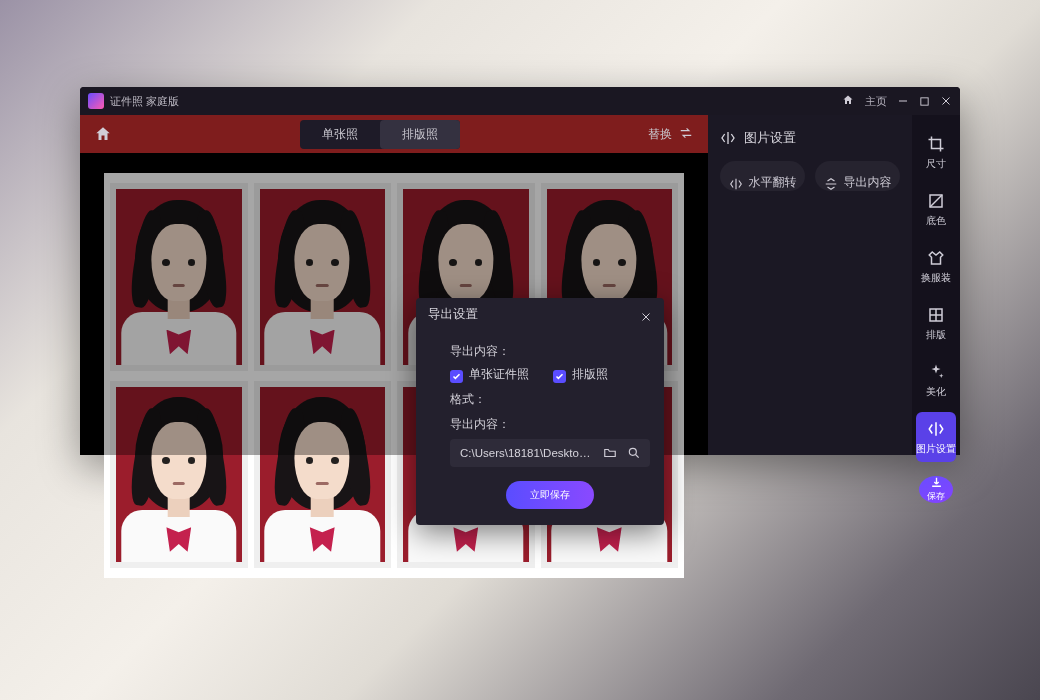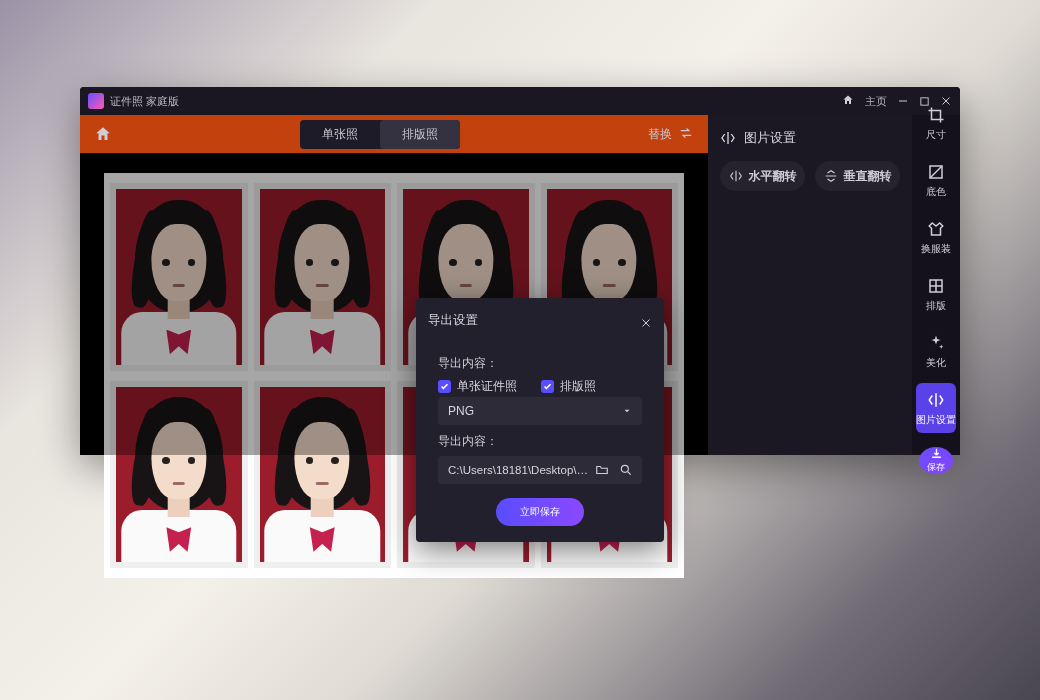--- a/index.html
+++ b/index.html
@@ -26,21 +26,21 @@
   .titlebar .spacer { flex:1; }
   .titlebar .ctrl { display:flex; align-items:center; gap:10px; color:#b8b5c0; }
   .titlebar .ctrl span, .titlebar .ctrl svg { cursor:default; }
 
   
   .body { flex:1; display:flex; min-height:0; }
 
   
   .maincol { flex:1; display:flex; flex-direction:column; min-width:0; }
   .toolbar {
-    height:38px; display:flex; align-items:center; padding:0 14px; background:#c2410c;
+    height:38px; display:flex; align-items:center; padding:0 14px; background:#7f1d1d;
   }
   .home-btn svg { fill:#d0cdd6; }
   .seg { display:flex; margin:0 auto; background:#1e1b28; border-radius:4px; font-size:12px; }
   .seg div { padding:6px 22px; color:#cac8d0; cursor:pointer; border-radius:4px; }
   .seg .active { background:#343140; }
   .replace { display:flex; align-items:flex-start; gap:6px; color:#c8c6cc; font-size:12px; cursor:pointer; }
 
   .canvas-area {
     flex:1; background:#000; padding:20px 14px; display:flex; justify-content:center; align-items:flex-start;
     min-height:0; position:relative;
@@ -69,25 +69,25 @@
   .strand.l{ left:15%; transform:rotate(9deg); }
   .strand.r{ right:15%; transform:rotate(-9deg); }
 
   
   .dim { position:absolute; inset:0; background:rgba(0,0,0,.35); }
   .modal {
     position:absolute; left:336px; top:145px; width:248px;
     background:#23202d; border-radius:4px; color:#d6d4dc; font-size:12px;
     box-shadow:0 8px 30px rgba(0,0,0,.5);
   }
-  .modal-head{ display:flex; align-items:flex-end; justify-content:space-between; padding:14px 12px; font-size:12.5px; }
-  .modal-body{ padding:4px 22px 16px; }
+  .modal-head{ display:flex; align-items:flex-end; justify-content:space-between; padding:8px 12px; font-size:12.5px; }
+  .modal-body{ padding:4px 14px 16px;margin-left:20px; }
   .m-label{ margin:8px 0 6px; color:#d0ced6; }
   .m-row{ display:flex; gap:24px; align-items:center; }
-  .chk{ display:flex; align-items:center; gap:6px; }
+  .chk{ display:flex; align-items:flex-end; gap:6px; }
   .chk .box{ width:13px; height:13px; border-radius:3px; background:#5a4dff; display:flex; align-items:center; justify-content:center; }
   .chk .box svg{ width:9px; height:9px; }
   .select{
     margin-top:2px; height:28px; background:#2e2b39; border-radius:4px;
     display:flex; align-items:center; justify-content:space-between; padding:0 10px; font-size:12px; cursor:pointer;
   }
   .pathbox{
     margin-top:2px; height:28px; background:#2e2b39; border-radius:4px;
     display:flex; align-items:center; padding:0 6px 0 10px; font-size:11.5px; gap:4px;
   }
@@ -100,25 +100,25 @@
     display:block; margin:14px auto 0; padding:7px 24px; border-radius:16px;
     background:linear-gradient(90deg,#5a4dff,#8a49ff); color:#fff; font-size:10px; cursor:pointer; border:0;
   }
 
   
   .rightpanel{ width:204px; background:#1b1824; padding:14px 12px; display:flex; flex-direction:column; gap:14px; }
   .panel-head{ display:flex; align-items:center; gap:8px; color:#d6d4dc; font-size:13px; }
   .flip-row{ display:flex; gap:10px; }
   .pill{
     flex:1; height:30px; border-radius:16px; background:#26232f;
-    display:flex; align-items:center; justify-content:center; gap:6px; font-size:12px; color:#cfccd6; cursor:pointer;font-weight:bold;
-  }
-
-  
-  .rail{ width:48px; background:#14111c; display:flex; flex-direction:column; align-items:center; padding:12px 0 10px; gap:7px;justify-content:center; }
+    display:flex; align-items:flex-end; justify-content:center; gap:6px; font-size:12px; color:#cfccd6; cursor:pointer;
+  }
+
+  
+  .rail{ width:48px; background:#14111c; display:flex; flex-direction:column; align-items:center; padding:12px 0 10px; gap:7px; }
   .rail .tool{
     width:40px; padding:8px 0 6px; display:flex; flex-direction:column; align-items:center; gap:4px;
     color:#cfcdd7; font-size:10px; border-radius:6px; cursor:pointer;
   }
   .rail .tool.active{ background:#5a41e8; color:#fff; }
   .rail .spacer{ flex:1; }
   .rail .save-fab{
     width:34px; height:34px; border-radius:50%;
     background:linear-gradient(160deg,#6a4dff,#8443ff); display:flex; flex-direction:column;
     align-items:center; justify-content:center; color:#fff; font-size:9px; cursor:pointer; gap:1px;
@@ -317,26 +317,21 @@
               <label class="chk">
                 <span class="box">
                     <svg viewBox="0 0 24 24">
                       <path fill="none" stroke="#fff" stroke-width="4" d="M4 12l5 5L20 6"></path>
                     </svg>
                   </span>
                 <span>排版照</span>
               </label>
             </div>
 
-            <div class="select">
-              <span>PNG</span>
-              <svg width="10" height="10" viewBox="0 0 24 24">
-                  <path fill="#cfccd6" d="M6 9l6 6 6-6z"></path>
-                </svg>
-            </div>
+            <div class="m-label">格式：</div>
 
             <div class="m-label">导出内容：</div>
             <div class="pathbox">
               <input value="C:\Users\18181\Desktop\GiliSoft ID" style="">
               <span class="iconbtn">
                 <svg width="14" height="14" viewBox="0 0 24 24">
                     <path fill="none" stroke="#cfccd6" stroke-width="2" d="M3 6h6l2 3h10v9H3z"></path>
                   </svg>
               </span>
               <span class="iconbtn">
@@ -364,21 +359,21 @@
         <div class="pill">
           <svg width="14" height="14" viewBox="0 0 24 24">
               <path fill="none" stroke="#cfccd6" stroke-width="2" d="M12 3v18M7 6l-4 6 4 6M17 6l4 6-4 6"></path>
             </svg>
           <span>水平翻转</span>
         </div>
         <div class="pill">
           <svg width="14" height="14" viewBox="0 0 24 24">
               <path fill="none" stroke="#cfccd6" stroke-width="2" d="M3 12h18M6 7l6-4 6 4M6 17l6 4 6-4"></path>
             </svg>
-          <span>垂直翻转</span>
+          <span>导出内容</span>
         </div>
       </div>
     </div>
 
     <div class="rail">
       <div class="tool">
         <svg width="18" height="18" viewBox="0 0 24 24">
             <path fill="none" stroke="currentColor" stroke-width="2" d="M6 2v16h16M2 6h16v16"></path>
           </svg>
         <span>尺寸</span>

